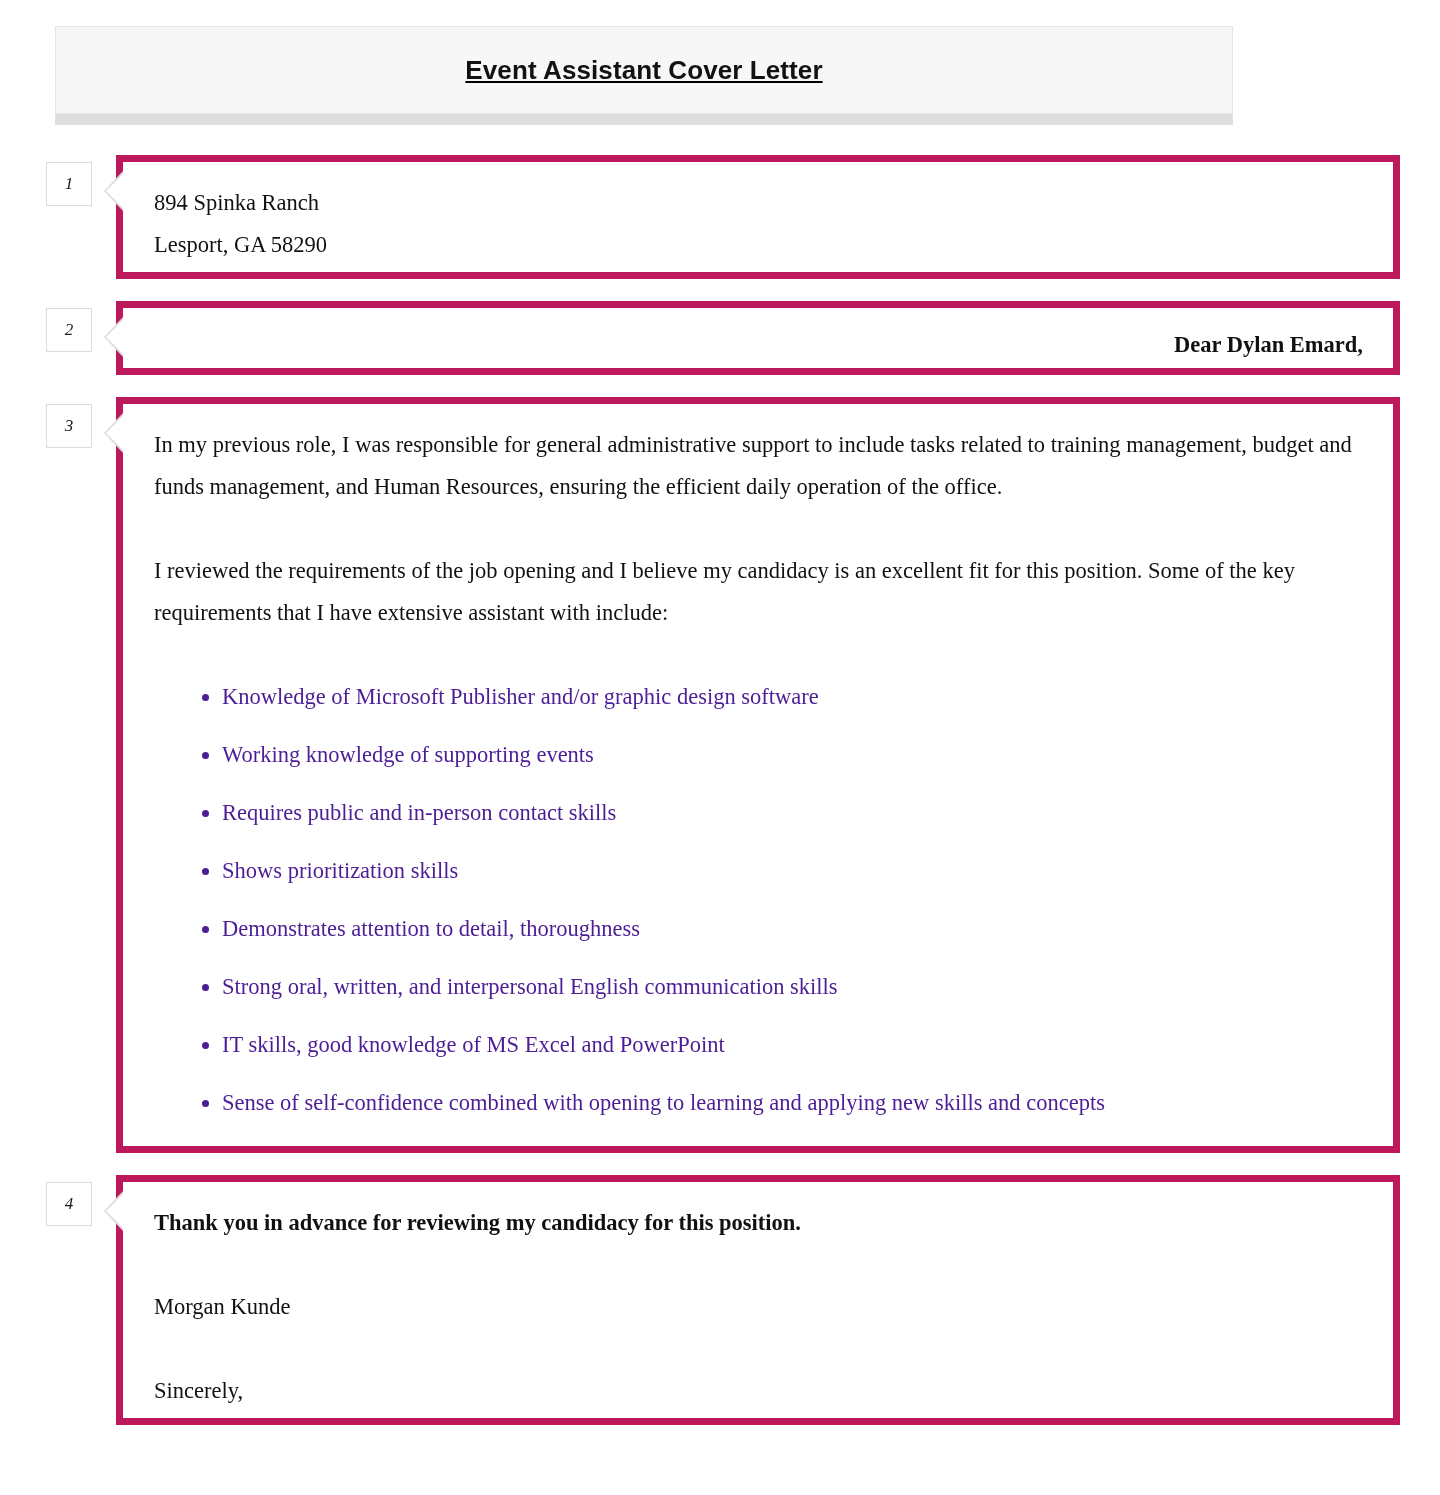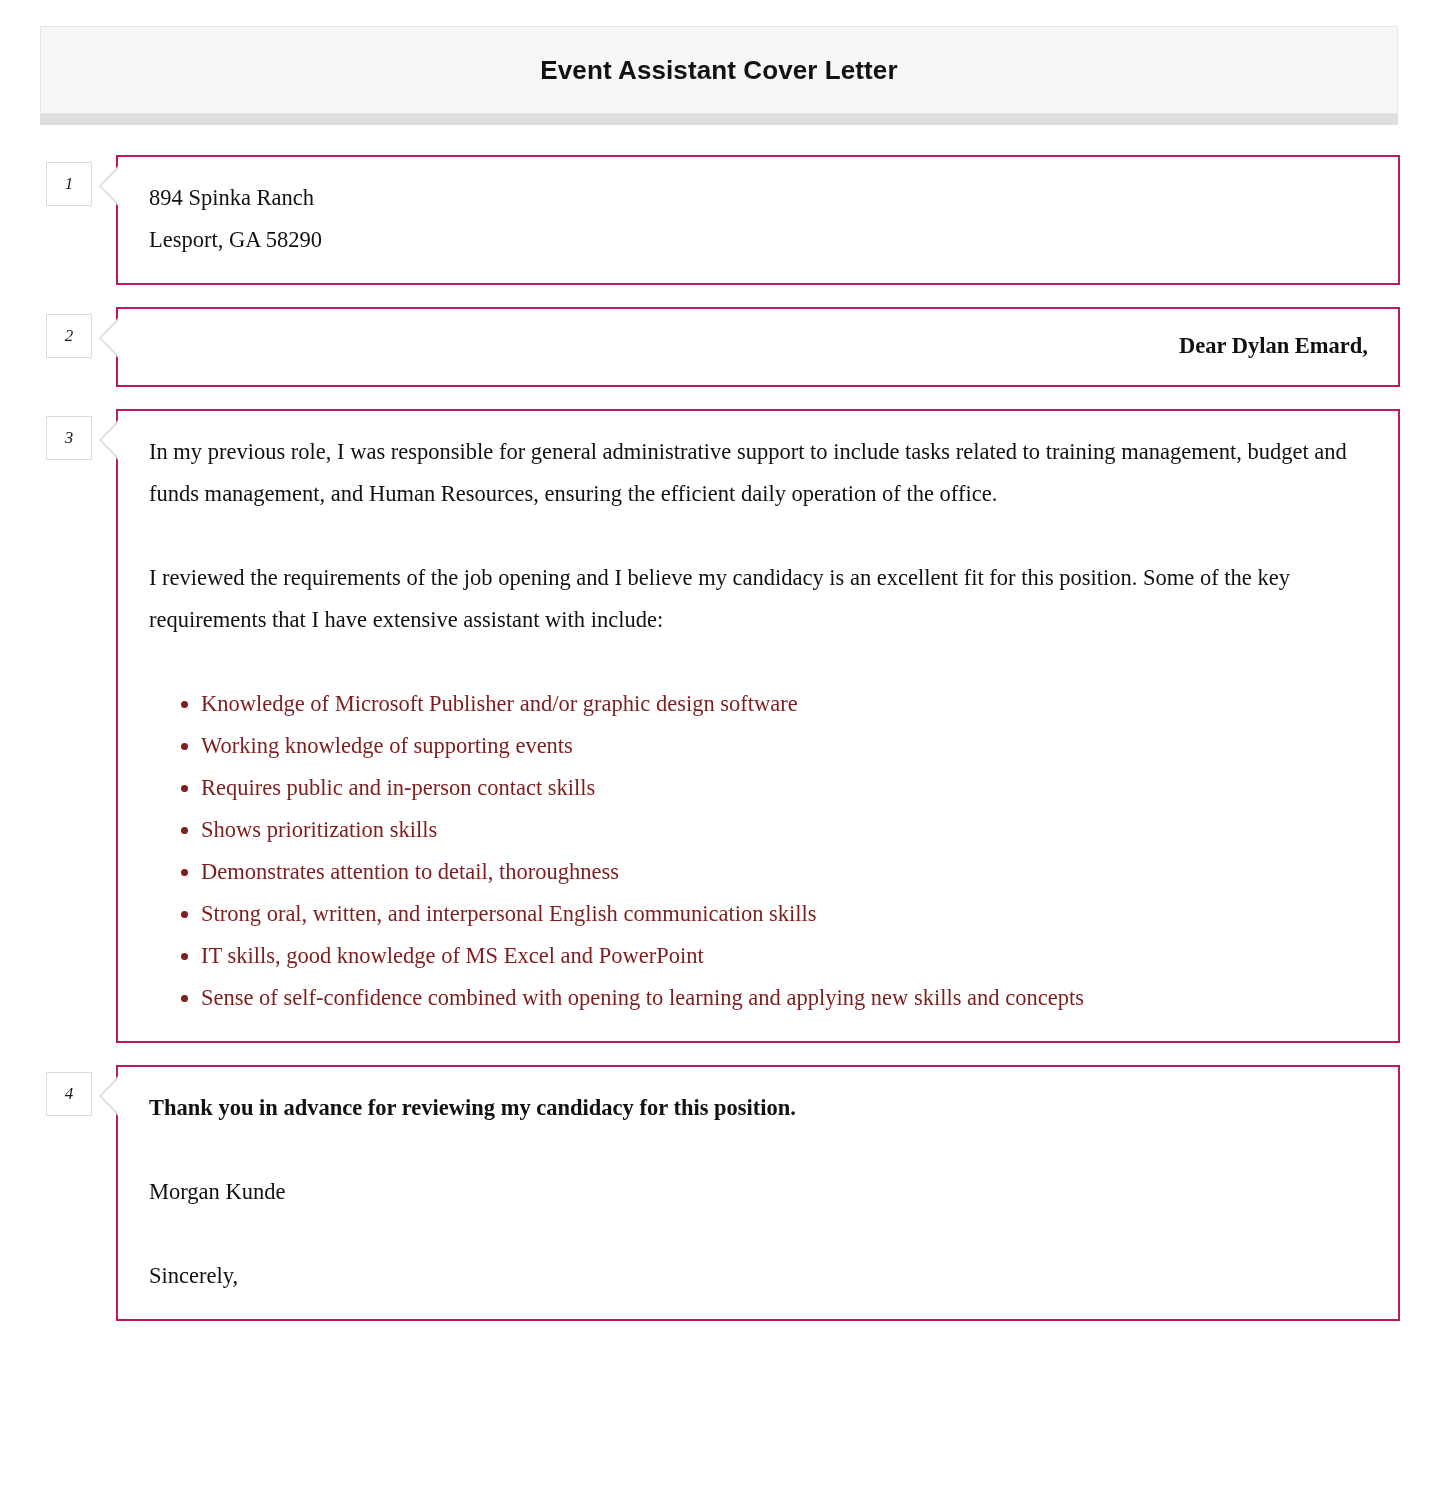--- a/index.html
+++ b/index.html
@@ -11,23 +11,24 @@
     width: 1440px;
     height: 1495px;
     font-family: "Liberation Serif", serif;
     color: #000000;
     overflow: hidden;
   }
 
   
   .header-wrap {
     position: absolute;
-    left: 40px;
+    left: 55px;
     top: 26px;
-    width: 1358px;
+    width: 1178px;
+    text-decoration: underline;
   }
   .header-bar {
     background: #f7f7f7;
     border: 1px solid #e6e6e6;
     box-sizing: border-box;
     height: 88px;
     display: flex;
     align-items: center;
     justify-content: center;
   }
@@ -72,24 +73,24 @@
     font-size: 17px;
     color: #1a1a1a;
     display: flex;
     align-items: center;
     justify-content: center;
     z-index: 3;
   }
   .callout {
     position: relative;
     margin-left: 70px;
-    border: 2px solid #be185d;
+    border: 7px solid #be185d;
     background: #ffffff;
     box-sizing: border-box;
-    padding: 20px 30px 22px 31px;
+    padding: 20px 30px 6px 31px;
     min-height: 60px;
   }
   
   .callout::before {
     content: "";
     position: absolute;
     left: -19px;
     top: 9px;
     width: 0;
     height: 0;
@@ -139,22 +140,22 @@
     color: #111111;
   }
   ul.req-list {
     margin: 0;
     padding-left: 52px;
     list-style-type: disc;
   }
   ul.req-list li {
     font-size: 22.5px;
     line-height: 42px;
-    color: #7f1d1d;
-    margin: 0;
+    color: #4c1d95;
+    margin: 16px;
   }
 </style>
 </head>
 <body>
 
 <div class="header-wrap">
   <div class="header-bar">
     <div class="header-title">Event Assistant Cover Letter</div>
   </div>
   <div class="header-shadow"></div>

